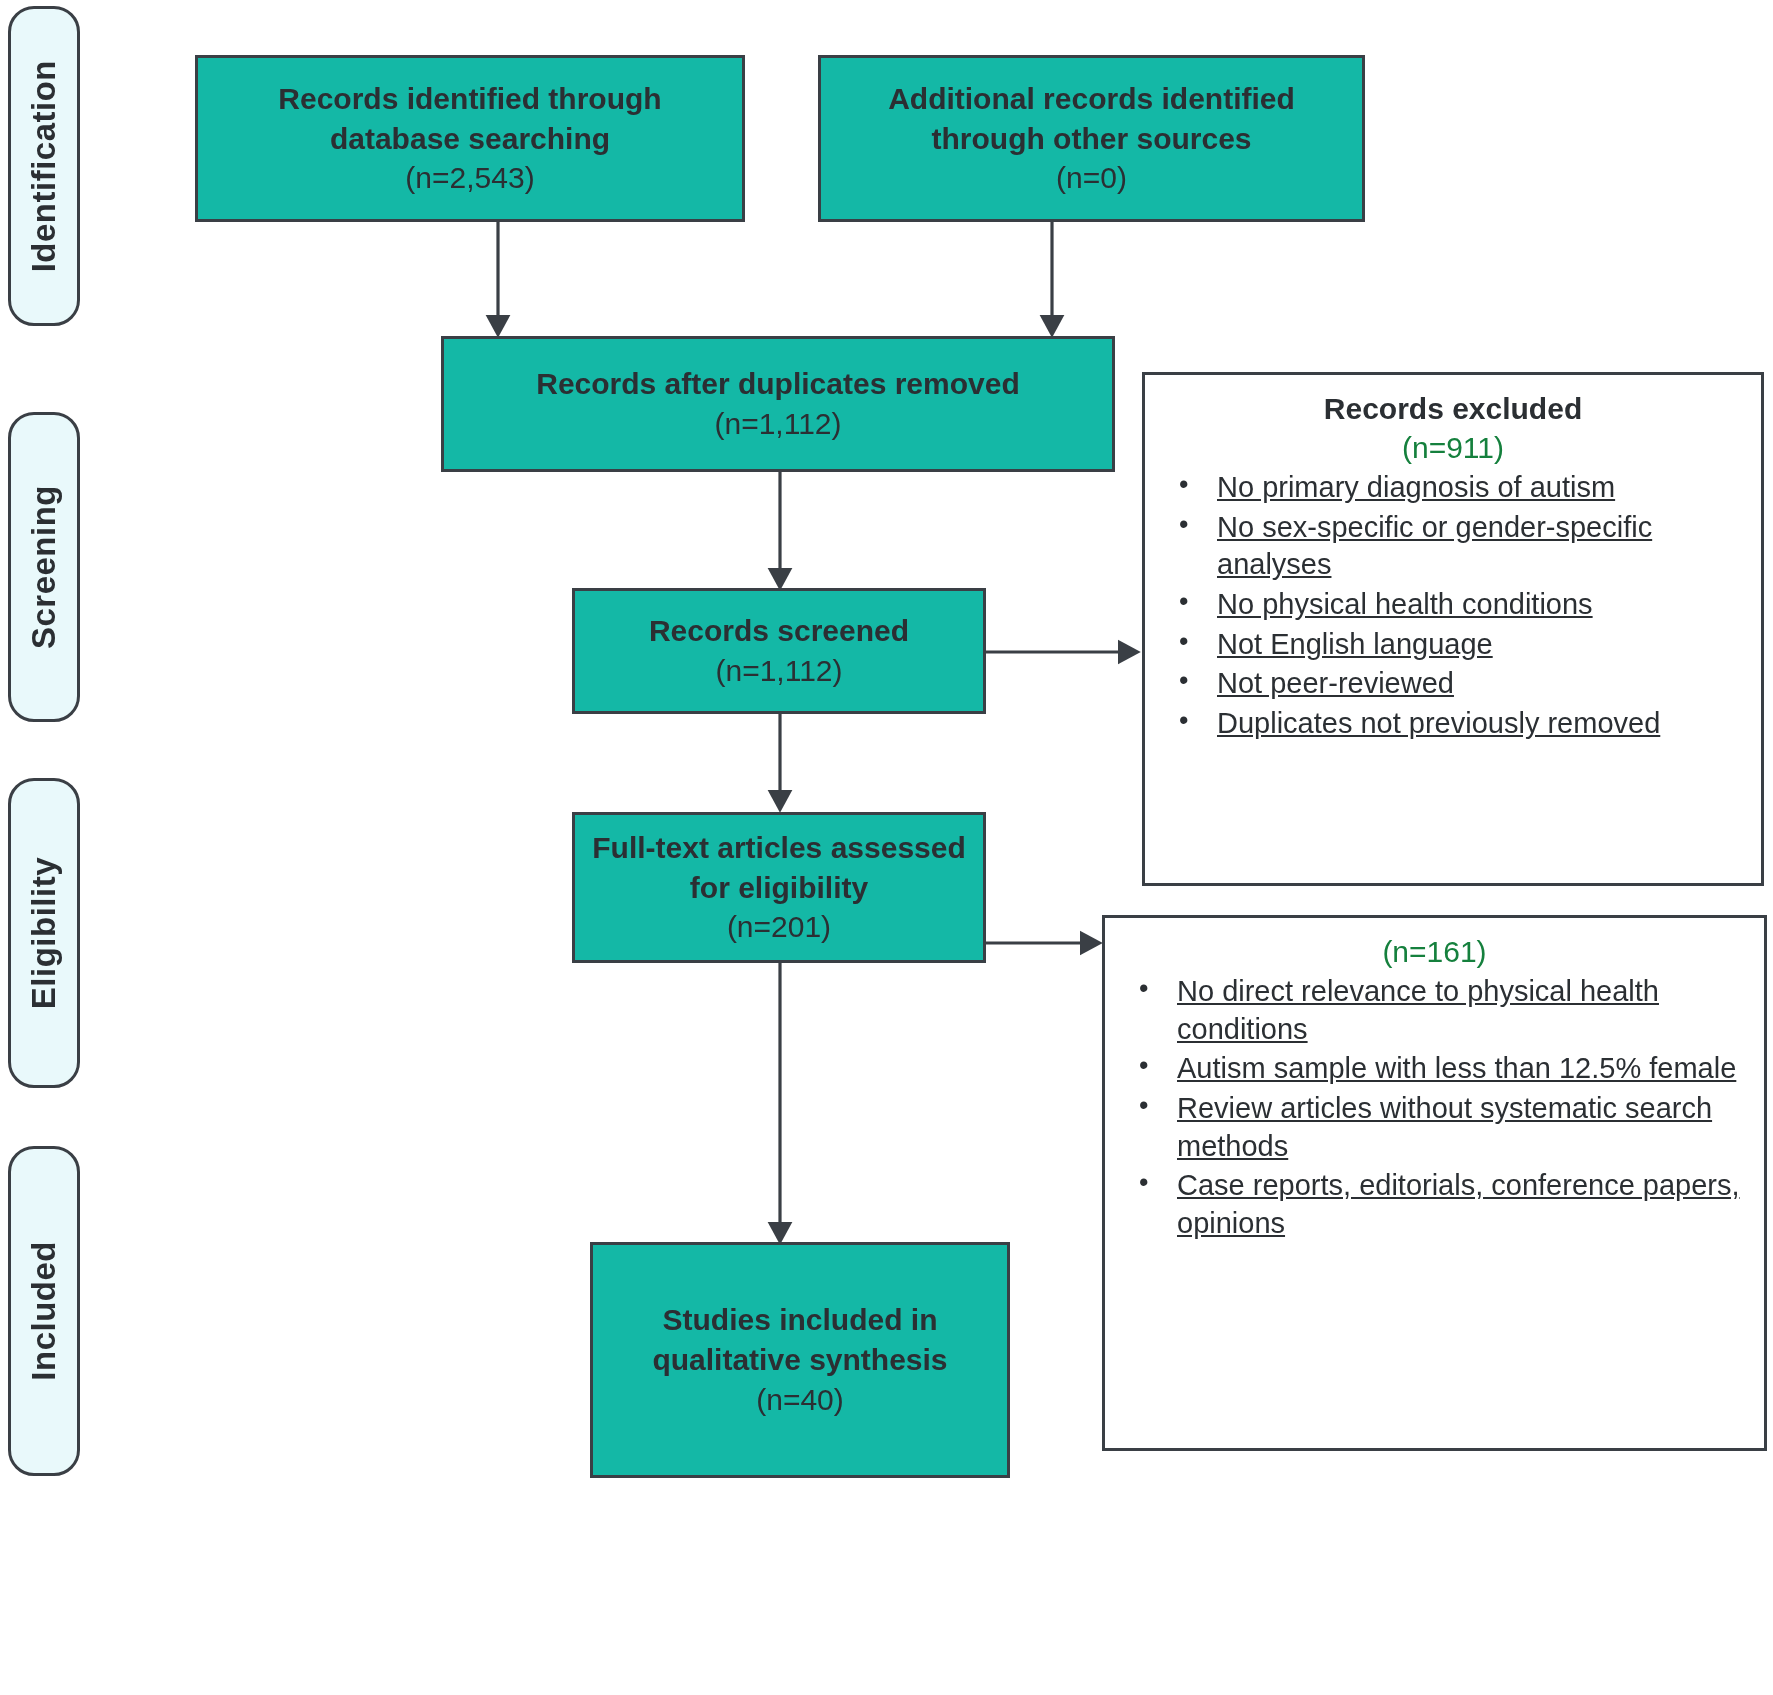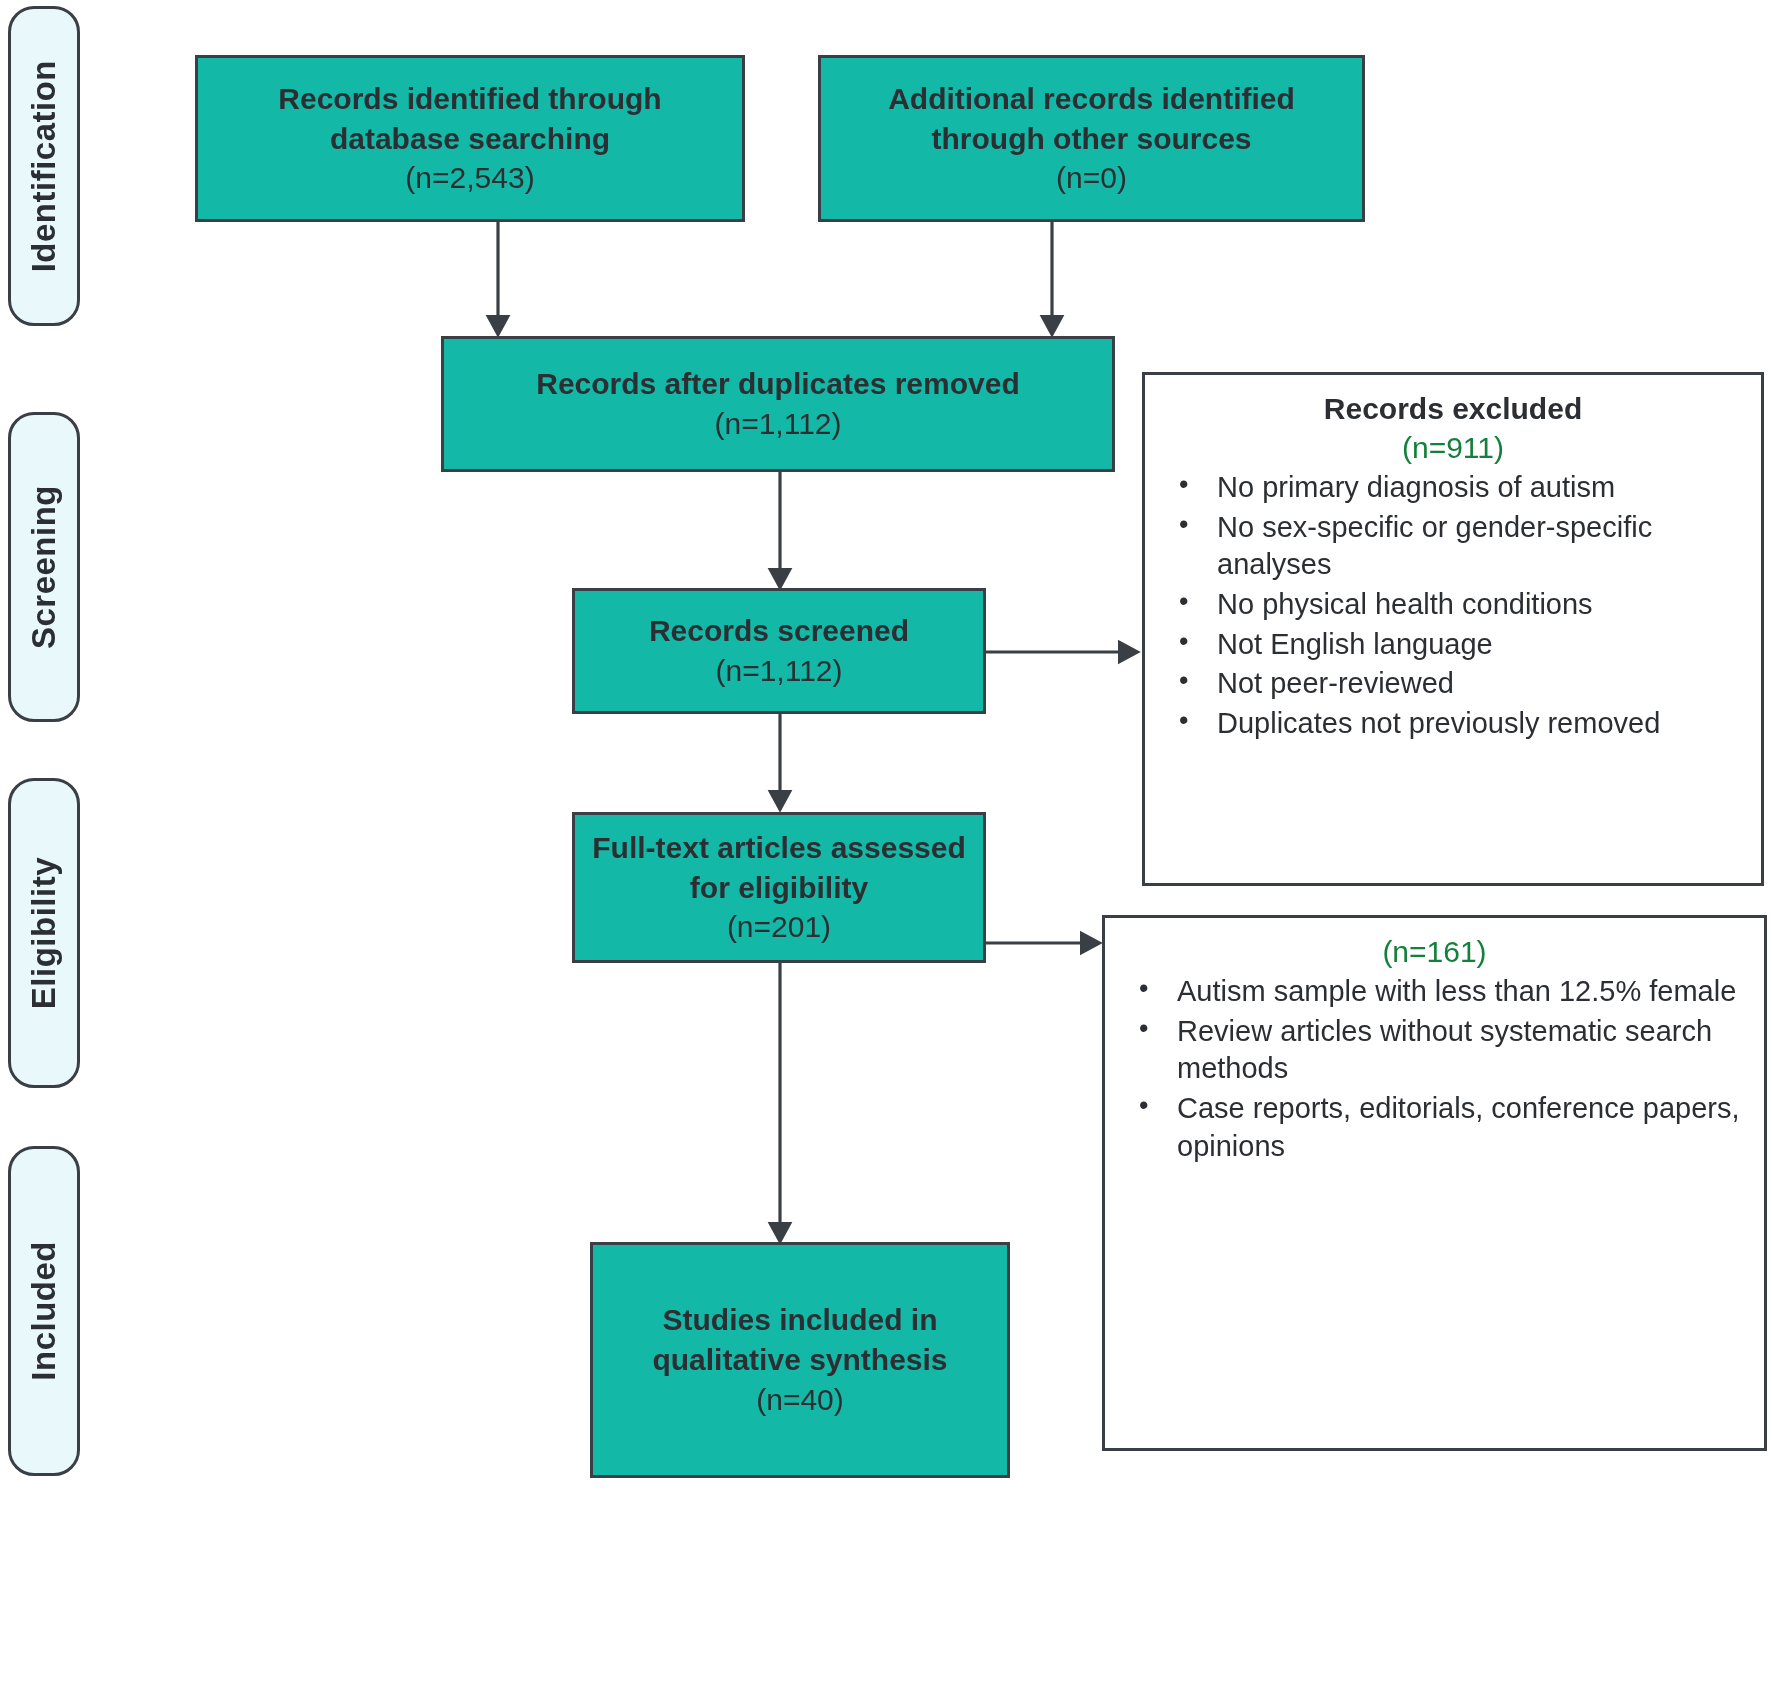--- a/index.html
+++ b/index.html
@@ -87,20 +87,21 @@
     font-weight: normal;
     font-size: 30px;
     line-height: 1.3;
     text-align: center;
     color: #15803d;
   }
   .excl-box ul {
     margin: 2px 0 0 0;
     padding-left: 54px;
     list-style: none;
+    text-decoration: underline;
   }
   .excl-box li {
     position: relative;
     font-size: 29px;
     line-height: 1.30;
     color: #2b2f33;
     margin: 0 0 2px 0;
   }
   .excl-box li::before {
     content: "\2022";
@@ -203,19 +204,20 @@
       <li>No physical health conditions</li>
       <li>Not English language</li>
       <li>Not peer-reviewed</li>
       <li>Duplicates not previously removed</li>
     </ul>
   </div>
 
   <div class="excl-box" style="left:1102px; top:915px; width:665px; height:536px;">
     <div class="ex-count">(n=161)</div>
     <ul>
+      <li>No direct relevance to physical health conditions</li>
       <li>Autism sample with less than 12.5% female</li>
       <li>Review articles without systematic search methods</li>
       <li>Case reports, editorials, conference papers, opinions</li>
     </ul>
   </div>
 
 </div>
 
 </body></html>

